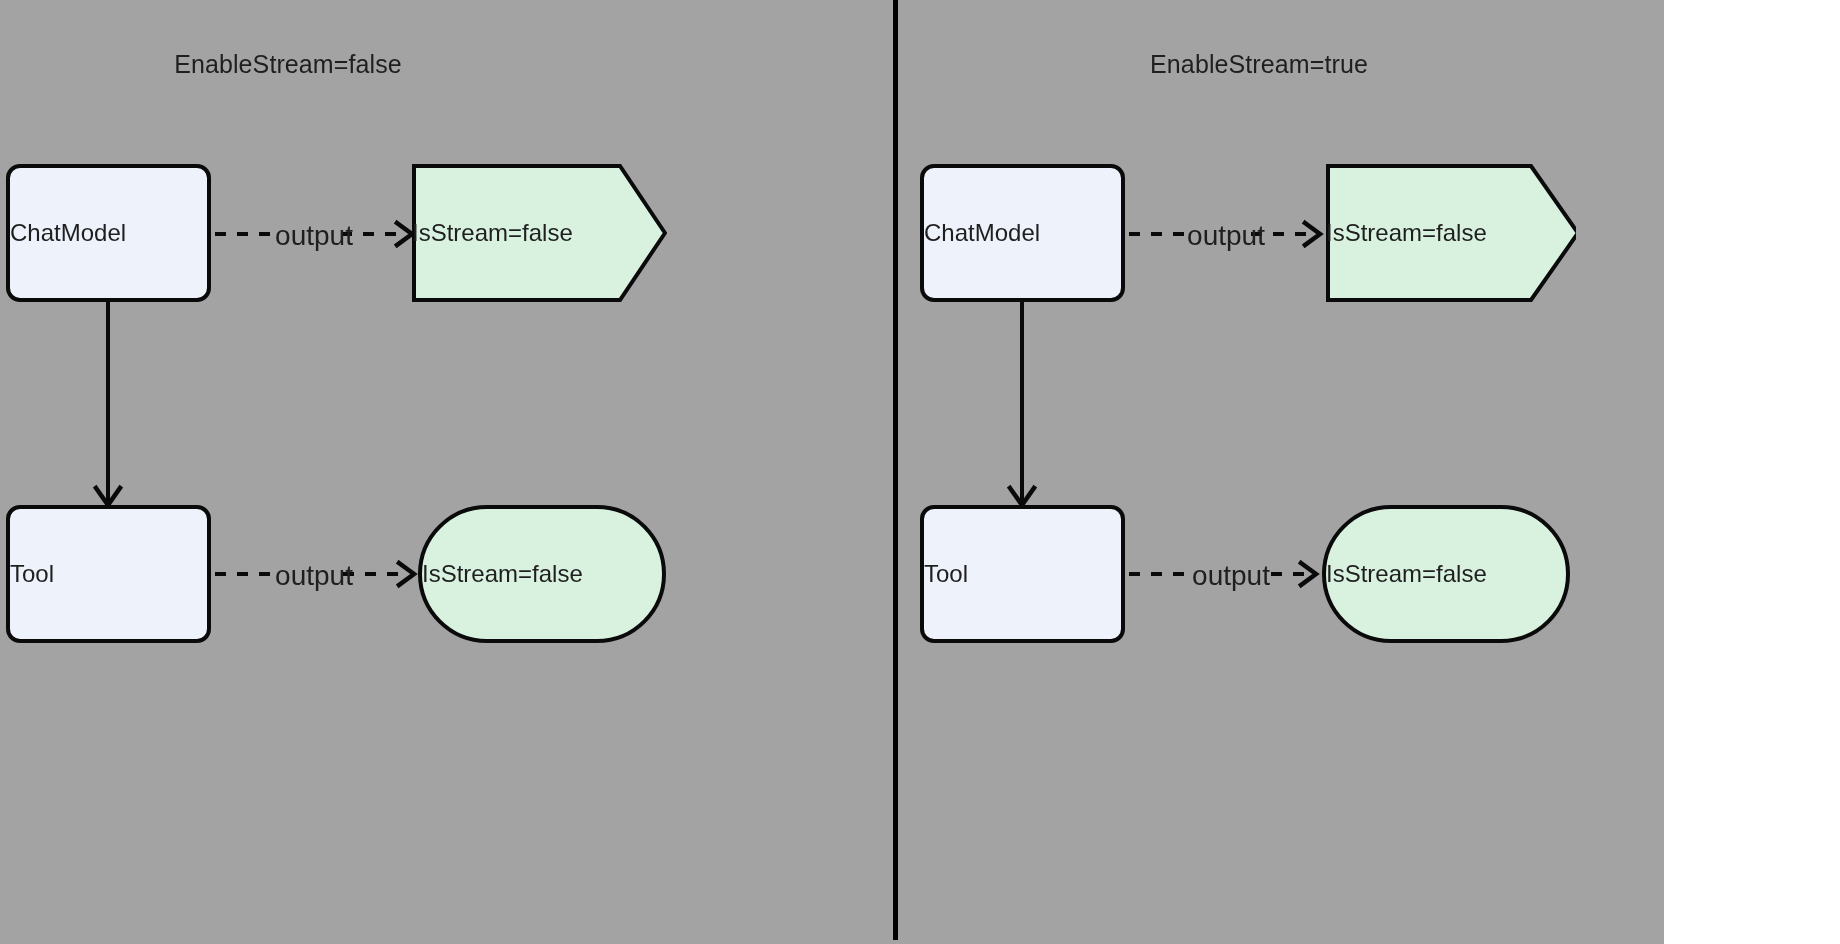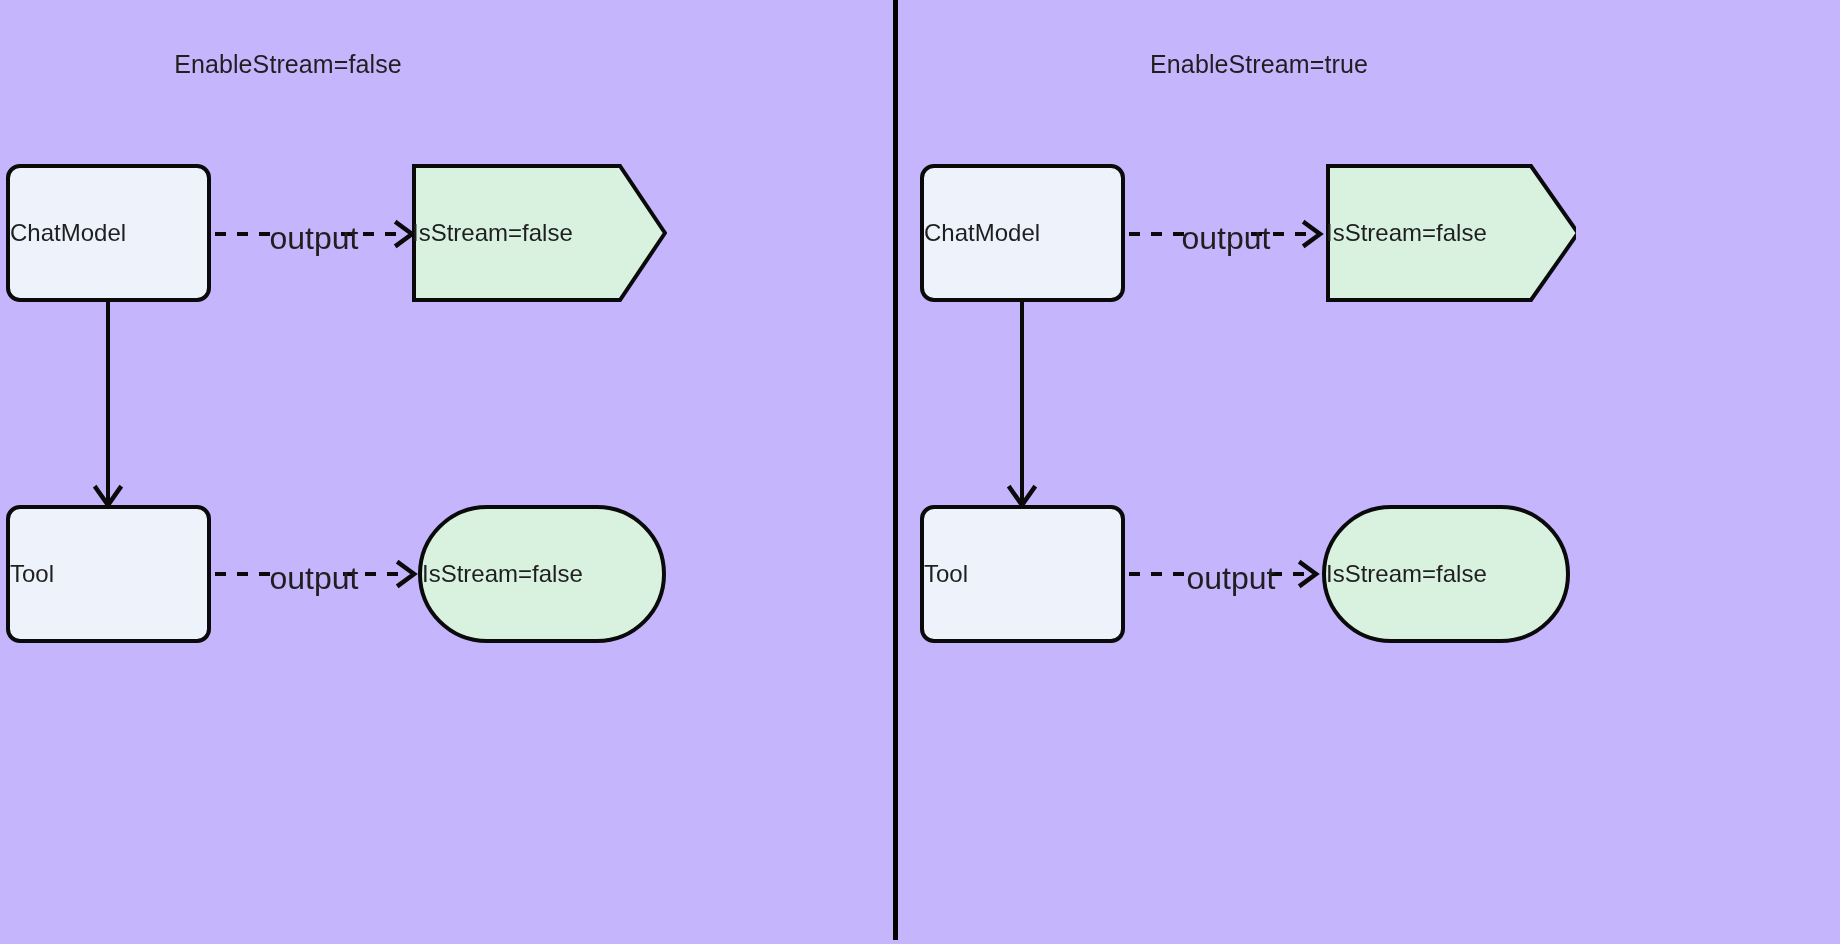--- a/index.html
+++ b/index.html
@@ -11,23 +11,23 @@
   body {
     width: 1840px;
     height: 944px;
     font-family: "Liberation Sans", sans-serif;
     color: #1c1c1c;
     overflow: hidden;
     position: relative;
   }
   #stage {
     position: relative;
-    width: 1840px;
+    width: 1664px;
     height: 944px;
-    background: #c4b5fd;
+    background: #a3a3a3;
   }
   .panel {
     position: absolute;
     top: 0;
     height: 944px;
   }
   #panel-left  { left: 0px;   width: 896px; }
   #panel-right { left: 898px; width: 942px; }
 
   .panel-title {
@@ -84,21 +84,21 @@
     height: 100%;
   }
   .node-flag .flag-label {
     position: relative;
     z-index: 2;
   }
 
   
   .edge-label {
     position: absolute;
-    font-size: 32px;
+    font-size: 28px;
     color: #1f1f1f;
     white-space: nowrap;
     text-align: center;
   }
   .edge-svg {
     position: absolute;
     overflow: visible;
   }
   .dashline {
     stroke: #0a0a0a;

